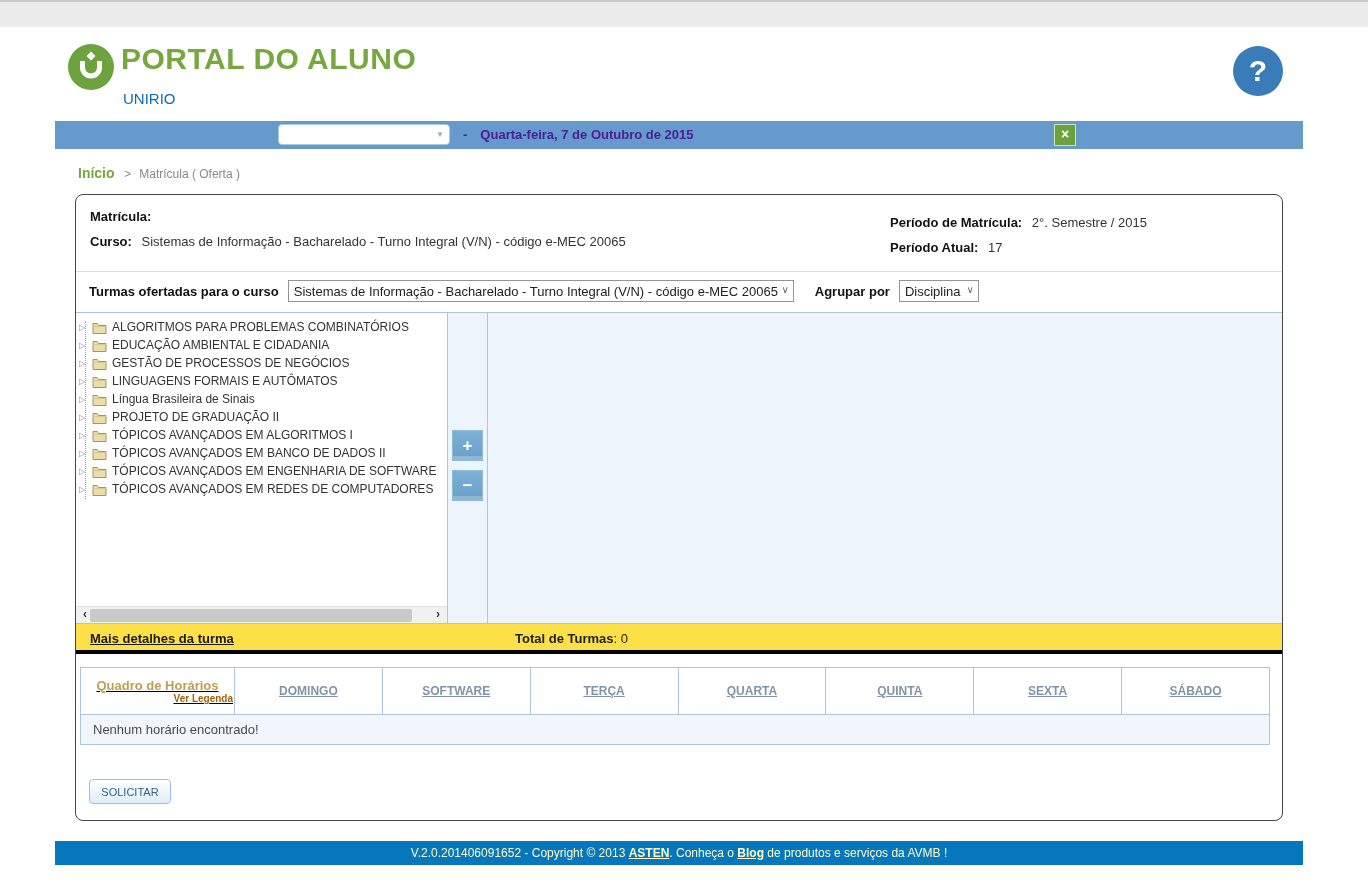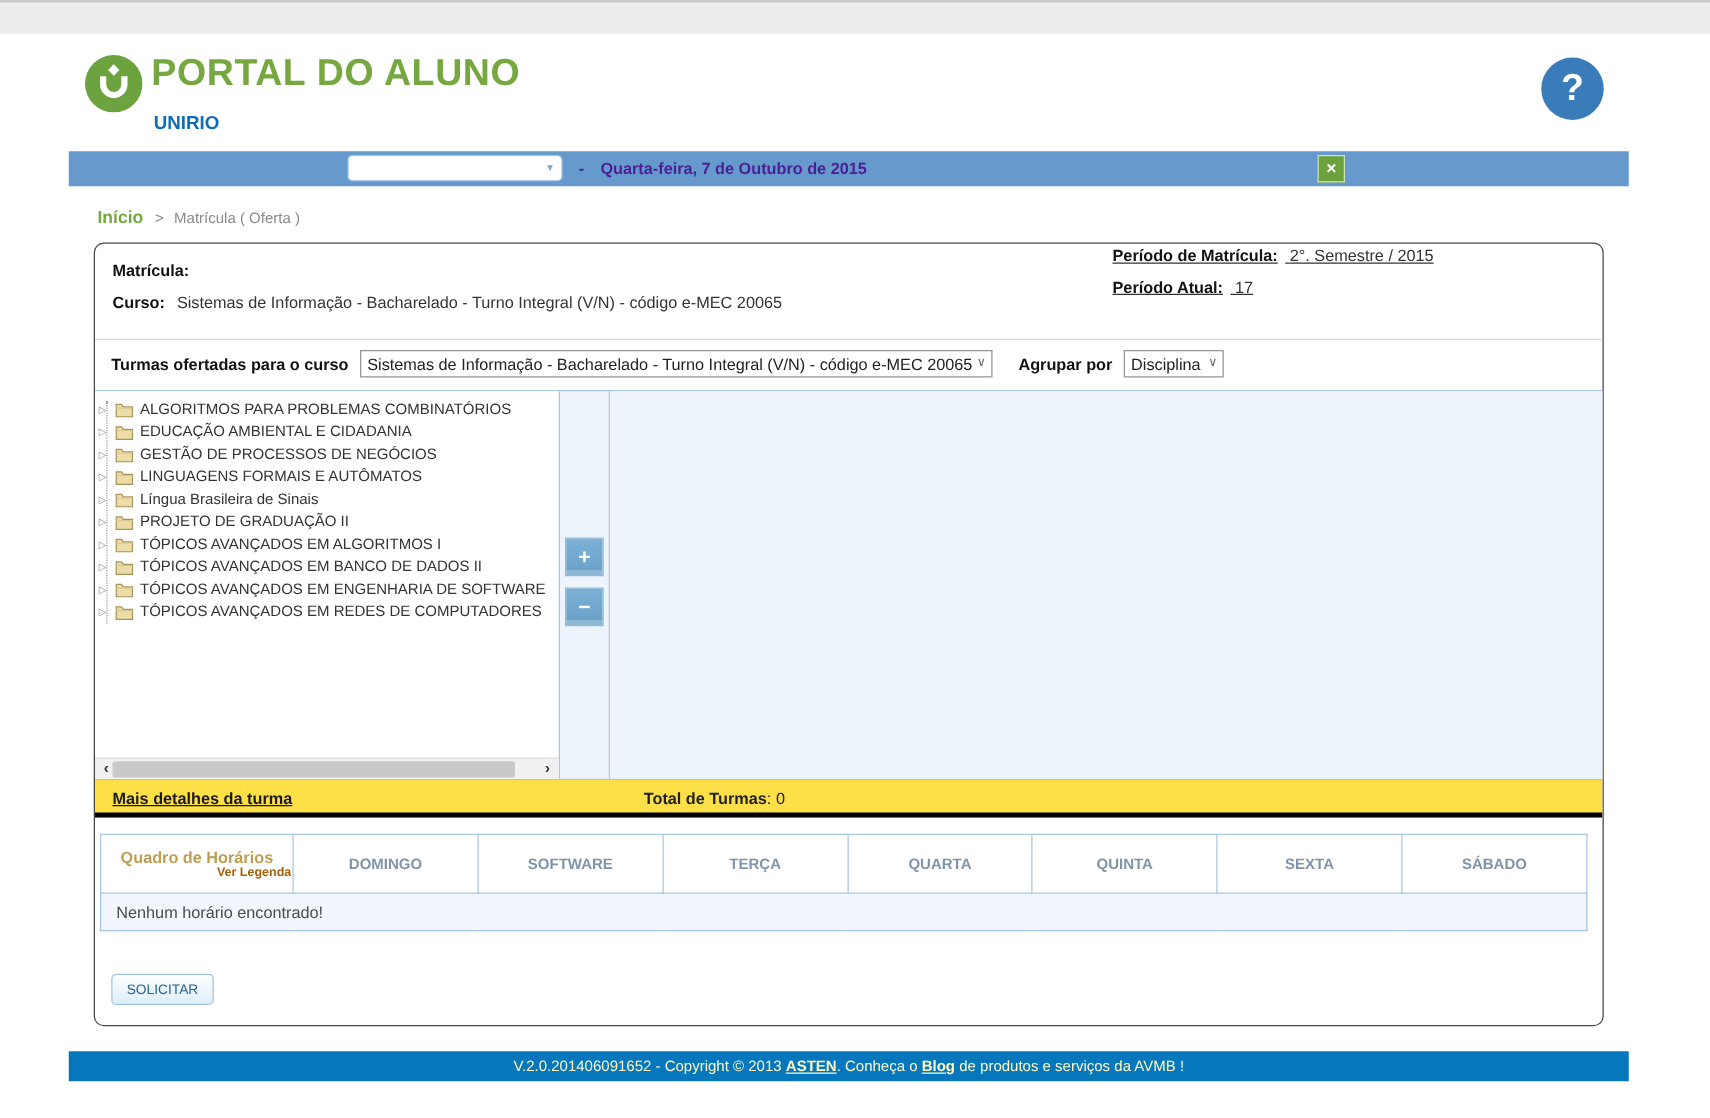--- a/index.html
+++ b/index.html
@@ -8,21 +8,21 @@
     width:1368px; height:894px; background:#ffffff;
     font-family:"Liberation Sans", sans-serif; overflow:hidden; position:relative;
   }
   .top-strip { height:27px; background:#ececec; border-top:2px solid #c9c9c9; }
   .card { width:1248px; margin-left:55px; background:#fff; }
 
   
   .hdr { position:relative; height:94px; }
   .logo { position:absolute; left:13px; top:17px; width:46px; height:46px; }
   .title { position:absolute; left:66px; top:15px; font-size:30px; font-weight:bold; color:#76a83f; letter-spacing:0.5px; }
-  .subtitle { position:absolute; left:68px; top:63px; font-size:15px; font-weight:bold; color:#0e6cb4; }
+  .subtitle { position:absolute; left:68px; top:63px; font-size:15px; font-weight:normal; color:#0e6cb4; }
   .help { position:absolute; left:1178px; top:19px; width:50px; height:50px; border-radius:50%;
           background:#3a7cba; color:#fff; font-size:30px; font-weight:bold; text-align:center; line-height:49px; cursor:pointer; }
 
   
   .nav { position:relative; height:28px; background:#6699cc; }
   .nav-select { position:absolute; left:223px; top:3px; width:172px; height:21px; background:#fff;
                 border:1px solid #aacbe6; border-radius:4px; cursor:pointer; }
   .nav-select .chev { position:absolute; right:5px; top:5px; font-size:8px; color:#8aa9c7; }
   .nav-date { position:absolute; left:408px; top:6px; font-size:13px; font-weight:bold; color:#4c1d95; }
   .nav-dash { margin-right:13px; font-weight:bold; }
@@ -33,21 +33,21 @@
   .crumbs { margin:16px 0 0 23px; height:22px; font-size:12px; color:#8a8a8a; }
   .crumbs .home { color:#76a83f; font-weight:bold; font-size:14px; margin-right:6px; cursor:pointer; }
   .crumbs .sep { margin-right:5px; }
 
   
   .panel { margin:7px 20px 0 20px; border:1px solid #454545; border-radius:8px; background:#fff; overflow:hidden; }
 
   .info { position:relative; padding:14px 0 12px 14px; font-size:13px; color:#333; }
   .info .row { margin-bottom:9px; height:16px; }
   .info .lbl { font-weight:bold; color:#111; margin-right:6px; }
-  .info-right { position:absolute; left:814px; top:2px;text-decoration:underline; }
+  .info-right { position:absolute; left:814px; top:20px; }
   .divider { border-top:1px solid #d6dde6; }
 
   .controls { display:flex; align-items:center; gap:9px; padding:8px 0 10px 13px; font-size:13px; }
   .controls .lbl { font-weight:bold; color:#111; }
   .selectbox { position:relative; height:22px; border:1px solid #949494; background:#fff;
                font-size:13px; color:#222; padding:3px 18px 0 5px; white-space:nowrap; overflow:hidden; cursor:pointer; }
   .selectbox .chev { position:absolute; right:4px; top:3px; font-size:10px; color:#666; }
   .sel-course { width:506px; }
   .sel-group { width:80px; }
 
@@ -72,21 +72,21 @@
   .right-pane { flex:1; background:#eef4fb; }
 
   .details { position:relative; height:30px; line-height:30px; background:#fde047; border-bottom:4px solid #000000; font-size:13px; color:#222;text-align:center; }
   .details .more { position:absolute; left:14px; font-weight:bold; text-decoration:underline; color:#1a1a1a; cursor:pointer; }
   .details .total { position:absolute; left:439px; }
   .details .total .lbl { font-weight:bold; }
 
   
   table.sched { margin:13px 14px 0 4px; border-collapse:collapse; width:1190px; table-layout:fixed; }
   .sched th, .sched td { border:1px solid #aac6e2; }
-  .sched th { height:47px; background:#fff; font-weight:bold; }
+  .sched th { height:47px; background:#fff; font-weight:bold;text-decoration:underline; }
   .sched th.corner { width:154px; }
   .corner .t1 { color:#bd9e52; font-size:13px; }
   .corner .t2 { color:#a16207; font-size:10px; cursor:pointer;text-align:right; }
   .sched th.day { color:#8094a9; font-size:12px; }
   .sched td.empty { height:30px; background:#f0f6fc; font-size:13px; color:#4a4a4a; padding-left:12px; }
 
   .solicitar { display:block; margin:34px 0 16px 13px; width:82px; height:25px; border:1px solid #9fc0de; border-radius:4px;
                background:linear-gradient(#feffff,#ddeefa); font-size:11px; color:#33608c;
                font-family:"Liberation Sans",sans-serif; cursor:pointer; }
 

